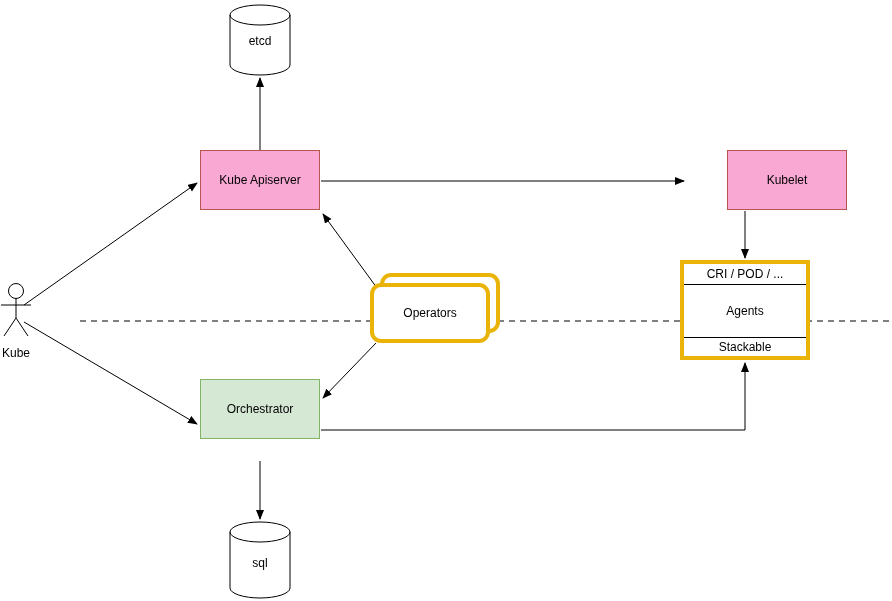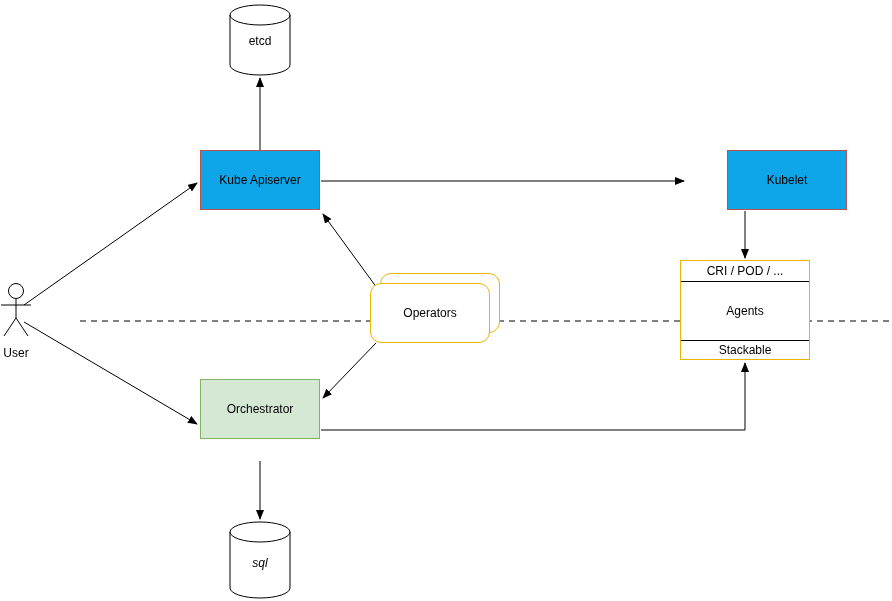--- a/index.html
+++ b/index.html
@@ -16,23 +16,23 @@
   #wires { position: absolute; left: 0; top: 0; z-index: 1; }
   .node {
     position: absolute;
     box-sizing: border-box;
     display: flex;
     align-items: center;
     justify-content: center;
     text-align: center;
     z-index: 2;
   }
-  .box-pink  { background: #0ea5e9; border: 1px solid #b85450; }
+  .box-pink  { background: #f9a8d4; border: 1px solid #b85450; }
   .box-green { background: #d5e8d4; border: 1px solid #82b366; }
-  .box-plain { background: #ffffff; border: 1px solid #eab308; }
+  .box-plain { background: #ffffff; border: 4px solid #eab308; }
   .rounded   { border-radius: 11px; }
   .stack {
     flex-direction: column;
     align-items: stretch;
     justify-content: flex-start;
     padding: 0;
   }
   .stack .sec { display: flex; align-items: center; justify-content: center; }
   .sec-top { height: 20px; border-bottom: 1px solid #000000; flex: 0 0 auto; }
   .sec-mid { flex: 1 1 auto; }
@@ -112,16 +112,16 @@
     <div class="sec sec-bot">
       <span>Stackable</span>
     </div>
   </div>
 
   <div class="node box-green" style="left:200px; top:379px; width:120px; height:60px;">
     <span>Orchestrator</span>
   </div>
 
   <div class="float-label" style="left:230px; top:34px; width:60px;">etcd</div>
-  <div class="float-label" style="left:230px; top:556px; width:60px;font-style:italic;">sql</div>
-  <div class="float-label" style="left:0px; top:346px; width:32px;">User</div>
+  <div class="float-label" style="left:230px; top:556px; width:60px;">sql</div>
+  <div class="float-label" style="left:0px; top:346px; width:32px;">Kube</div>
 
 </div>
 
 </body></html>

